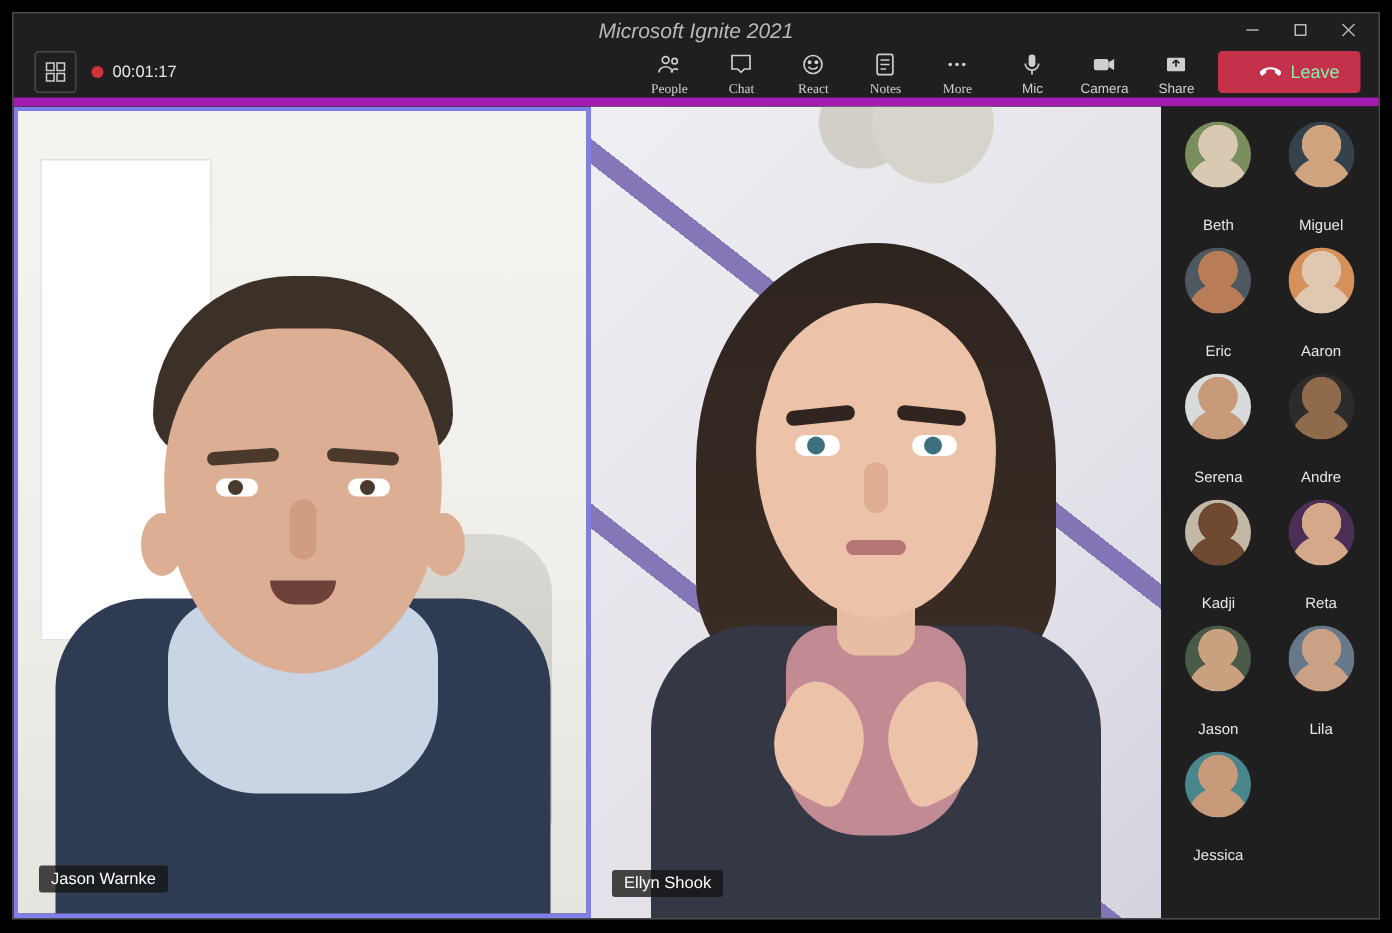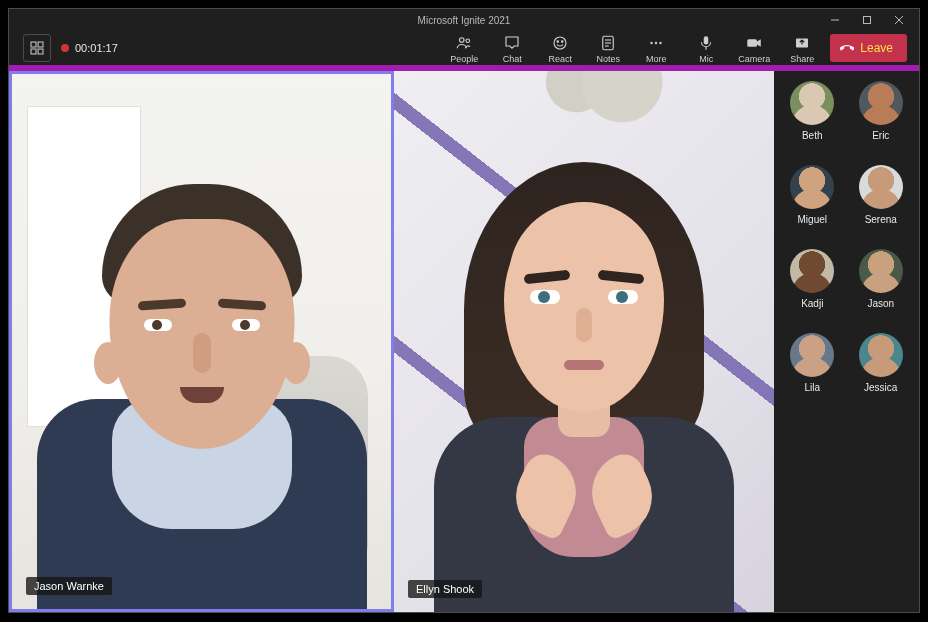--- a/index.html
+++ b/index.html
@@ -16,23 +16,24 @@
     left: 8px; top: 8px;
     width: 912px; height: 605px;
     background: #201f1f;
     border: 1px solid #4b4b4b;
     display: flex; flex-direction: column;
   }
   .titlebar {
     height: 22px;
     display: flex; align-items: center;
     justify-content: center;
-    font-size: 10px;
+    font-size: 14px;
     color: #b9b9b9;
     position: relative;
+    font-style: italic;
   }
   .title { position:absolute; left:50%; transform:translateX(-50%); }
   .win-controls {
     position: absolute; right: 0; top: 0;
     display: flex; gap: 4px;
     height: 22px; align-items:center; padding-right:6px;
   }
   .win-btn {
     width: 28px; height: 20px;
     display: flex; align-items: center; justify-content: center;
@@ -45,33 +46,33 @@
     border-bottom: 6px solid #a21caf;
     padding: 0 4px;
   }
   .left-tools { display:flex; align-items:center; gap:10px; padding-left:10px; flex:1;}
   .grid-btn {
     width: 28px; height:28px; border:1px solid #4b4b4b; border-radius:3px;
     display:flex;align-items:center;justify-content:center;
   }
   .rec-ind { display:flex; align-items:center; gap:6px; color:#e8e8e8; font-size:11px;}
   .dot { width:8px;height:8px;background:#d13438;border-radius:50%; }
-  .center-tools { display:flex; gap:8px; align-items:flex-start;}
+  .center-tools { display:flex; gap:8px; align-items:flex-start;font-family:Liberation Serif, serif;}
   .tb-item {
     display:flex; flex-direction:column; align-items:center;
     width:40px; color:#cfcfcf; font-size:9px; gap:2px;
     padding-top:2px;
   }
   .tb-item .ic {
     width:18px;height:18px;display:flex;align-items:center;justify-content:center;
   }
   .right-tools { display:flex; gap:8px; align-items:center; padding-right:8px; padding-left:10px;}
   .leave-btn {
-    background:#c4314b; color:#fde047; border:none;
-    height:28px; padding:0 14px 0 10px; border-radius:3px;
+    background:#c4314b; color:#86efac; border:none;
+    height:28px; padding:0 14px 0 28px; border-radius:3px;
     display:flex; align-items:center; gap:6px;
     font-size:12px;
   }
   .content {
     flex:1; display:flex; overflow:hidden;
     background:#1f1f1f;
   }
   .videos {
     flex:1; position:relative; display:flex;
   }
@@ -109,21 +110,21 @@
     width: 145px; background:#201f1f;
     display:grid;
     grid-template-columns: 1fr 1fr;
     grid-auto-rows: 80px;
     padding:10px 6px;
     gap:4px 4px;
     align-content:start;
   }
   .person {
     display:flex; flex-direction:column; align-items:center;
-    gap:5px;
+    gap:20px;
   }
   .avatar {
     width:44px; height:44px; border-radius:50%;
     background:#555; background-size:cover; background-position:center;
   }
   .pname { font-size:10px; color:#e8e8e8; }
   
   .subject { position:absolute; inset:0; z-index:2; }
   
   .j-body {
@@ -375,36 +376,48 @@
       </div>
 
     </div>
 
     <div class="roster" id="roster">
         <div class="person">
           <div class="avatar" style="background: radial-gradient(circle at 50% 35%, rgb(217, 200, 178) 0px, rgb(217, 200, 178) 36%, transparent 37%), radial-gradient(circle at 50% 100%, rgb(217, 200, 178) 0px, rgb(217, 200, 178) 40%, transparent 41%), rgb(122, 143, 93);"></div>
           <div class="pname">Beth</div>
         </div>
         <div class="person">
+          <div class="avatar" style="background: radial-gradient(circle at 50% 35%, rgb(207, 163, 125) 0px, rgb(207, 163, 125) 36%, transparent 37%), radial-gradient(circle at 50% 100%, rgb(207, 163, 125) 0px, rgb(207, 163, 125) 40%, transparent 41%), rgb(52, 66, 77);"></div>
+          <div class="pname">Miguel</div>
+        </div>
+        <div class="person">
           <div class="avatar" style="background: radial-gradient(circle at 50% 35%, rgb(184, 125, 86) 0px, rgb(184, 125, 86) 36%, transparent 37%), radial-gradient(circle at 50% 100%, rgb(184, 125, 86) 0px, rgb(184, 125, 86) 40%, transparent 41%), rgb(78, 88, 96);"></div>
           <div class="pname">Eric</div>
         </div>
         <div class="person">
-          <div class="avatar" style="background: radial-gradient(circle at 50% 35%, rgb(207, 163, 125) 0px, rgb(207, 163, 125) 36%, transparent 37%), radial-gradient(circle at 50% 100%, rgb(207, 163, 125) 0px, rgb(207, 163, 125) 40%, transparent 41%), rgb(52, 66, 77);"></div>
-          <div class="pname">Miguel</div>
+          <div class="avatar" style="background: radial-gradient(circle at 50% 35%, rgb(224, 199, 176) 0px, rgb(224, 199, 176) 36%, transparent 37%), radial-gradient(circle at 50% 100%, rgb(224, 199, 176) 0px, rgb(224, 199, 176) 40%, transparent 41%), rgb(214, 144, 90);"></div>
+          <div class="pname">Aaron</div>
         </div>
         <div class="person">
           <div class="avatar" style="background: radial-gradient(circle at 50% 35%, rgb(199, 154, 121) 0px, rgb(199, 154, 121) 36%, transparent 37%), radial-gradient(circle at 50% 100%, rgb(199, 154, 121) 0px, rgb(199, 154, 121) 40%, transparent 41%), rgb(216, 219, 220);"></div>
           <div class="pname">Serena</div>
         </div>
         <div class="person">
+          <div class="avatar" style="background: radial-gradient(circle at 50% 35%, rgb(143, 106, 75) 0px, rgb(143, 106, 75) 36%, transparent 37%), radial-gradient(circle at 50% 100%, rgb(143, 106, 75) 0px, rgb(143, 106, 75) 40%, transparent 41%), rgb(43, 43, 43);"></div>
+          <div class="pname">Andre</div>
+        </div>
+        <div class="person">
           <div class="avatar" style="background: radial-gradient(circle at 50% 35%, rgb(111, 74, 48) 0px, rgb(111, 74, 48) 36%, transparent 37%), radial-gradient(circle at 50% 100%, rgb(111, 74, 48) 0px, rgb(111, 74, 48) 40%, transparent 41%), rgb(194, 184, 166);"></div>
           <div class="pname">Kadji</div>
         </div>
         <div class="person">
+          <div class="avatar" style="background: radial-gradient(circle at 50% 35%, rgb(213, 168, 138) 0px, rgb(213, 168, 138) 36%, transparent 37%), radial-gradient(circle at 50% 100%, rgb(213, 168, 138) 0px, rgb(213, 168, 138) 40%, transparent 41%), rgb(76, 47, 87);"></div>
+          <div class="pname">Reta</div>
+        </div>
+        <div class="person">
           <div class="avatar" style="background: radial-gradient(circle at 50% 35%, rgb(201, 161, 126) 0px, rgb(201, 161, 126) 36%, transparent 37%), radial-gradient(circle at 50% 100%, rgb(201, 161, 126) 0px, rgb(201, 161, 126) 40%, transparent 41%), rgb(74, 90, 72);"></div>
           <div class="pname">Jason</div>
         </div>
         <div class="person">
           <div class="avatar" style="background: radial-gradient(circle at 50% 35%, rgb(202, 161, 132) 0px, rgb(202, 161, 132) 36%, transparent 37%), radial-gradient(circle at 50% 100%, rgb(202, 161, 132) 0px, rgb(202, 161, 132) 40%, transparent 41%), rgb(102, 120, 138);"></div>
           <div class="pname">Lila</div>
         </div>
         <div class="person">
           <div class="avatar" style="background: radial-gradient(circle at 50% 35%, rgb(199, 154, 121) 0px, rgb(199, 154, 121) 36%, transparent 37%), radial-gradient(circle at 50% 100%, rgb(199, 154, 121) 0px, rgb(199, 154, 121) 40%, transparent 41%), rgb(74, 134, 142);"></div>
           <div class="pname">Jessica</div>

